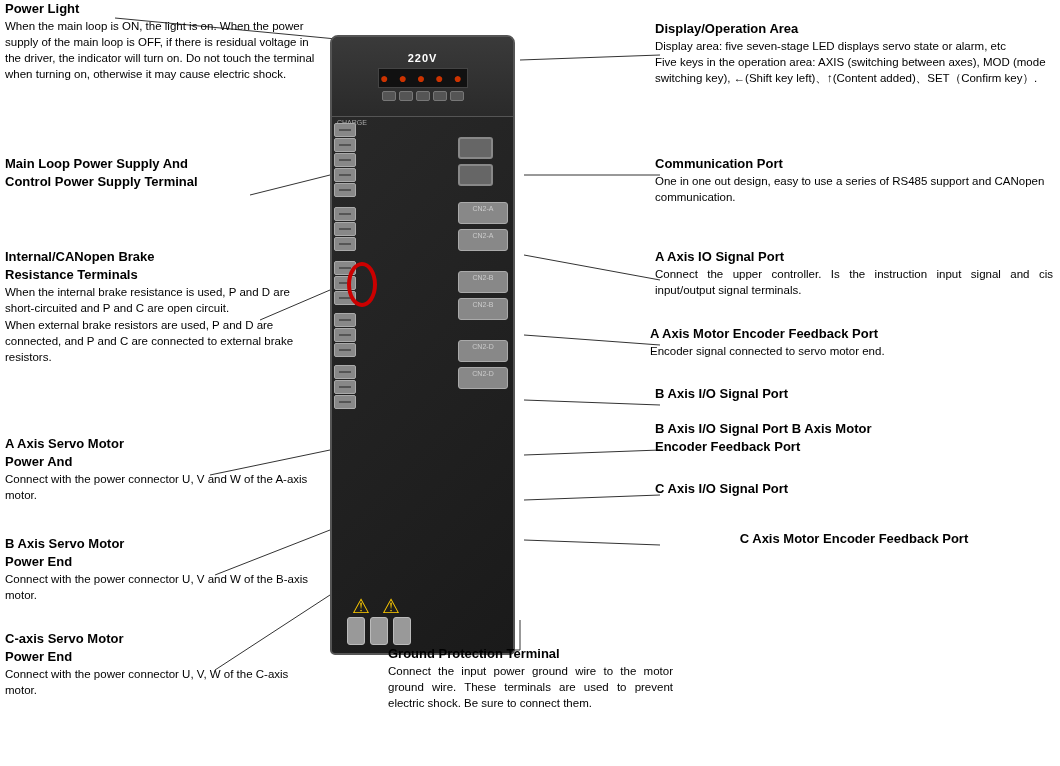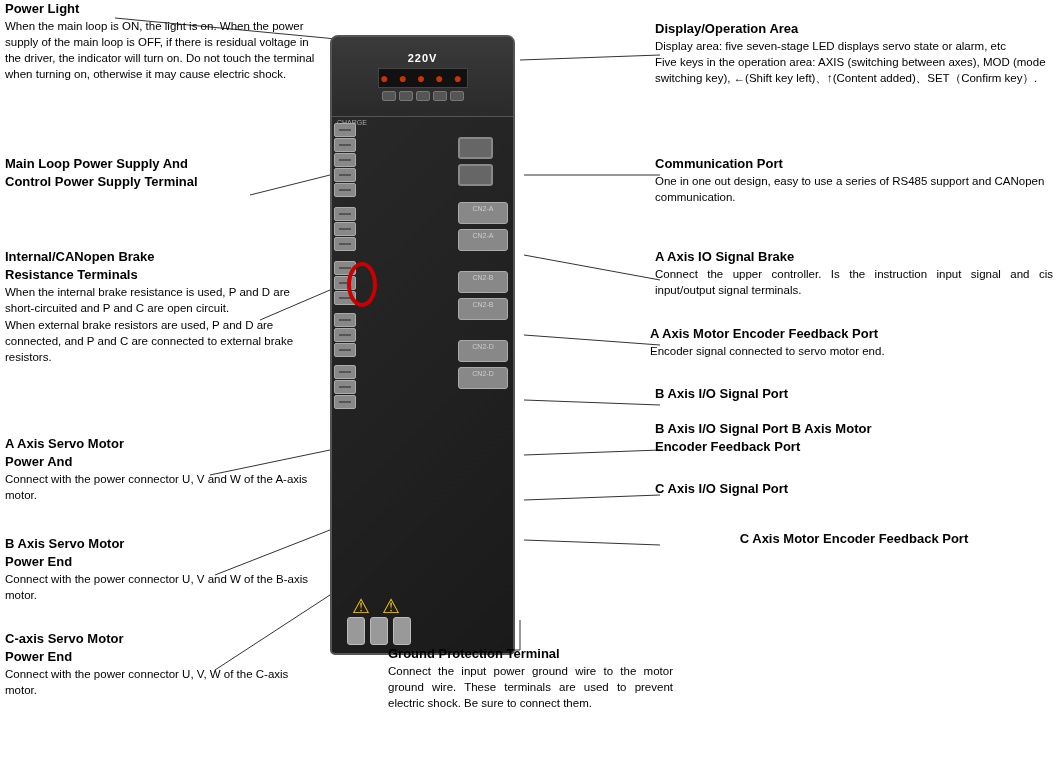--- a/index.html
+++ b/index.html
@@ -318,21 +318,21 @@
     <div class="body" style="white-space:pre-line;">Display area: five seven-stage LED displays servo state or alarm, etc
 Five keys in the operation area: AXIS (switching between axes), MOD (mode switching key), ←(Shift key left)、↑(Content added)、SET（Confirm key）.</div>
   </div>
 
   <div class="annotation" style="left:655px; top:155px; width:398px;">
     <div class="title">Communication Port</div>
     <div class="body">One in one out design, easy to use a series of RS485 support and CANopen communication.</div>
   </div>
 
   <div class="annotation" style="left:655px; top:248px; width:398px;">
-    <div class="title">A Axis IO Signal Brake</div>
+    <div class="title">A Axis IO Signal Port</div>
     <div class="body" style="text-align:justify;">Connect the upper controller. Is the instruction input signal and cis input/output signal terminals.</div>
   </div>
 
   <div class="annotation" style="left:650px; top:325px; width:398px;">
     <div class="title">A Axis Motor Encoder Feedback Port</div>
     <div class="body">Encoder signal connected to servo motor end.</div>
   </div>
 
   <div class="annotation" style="left:655px; top:385px; width:398px;">
     <div class="title">B Axis I/O Signal Port</div>

